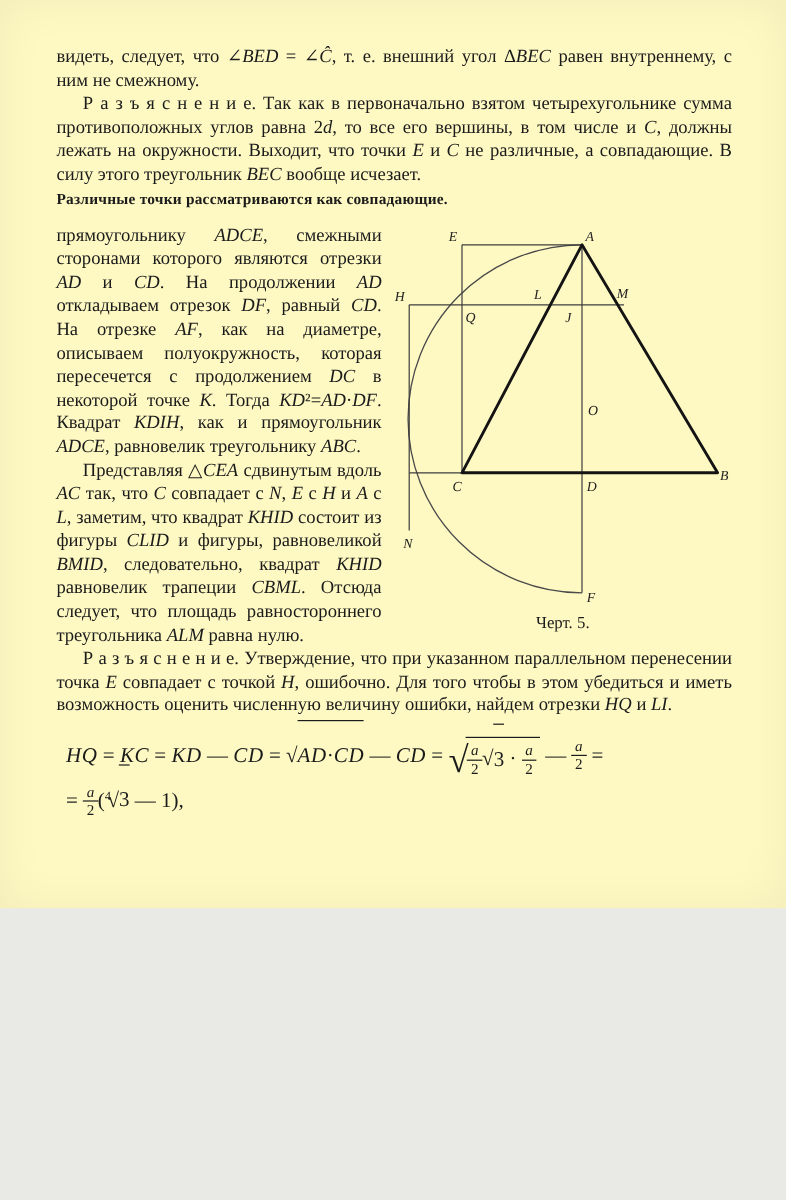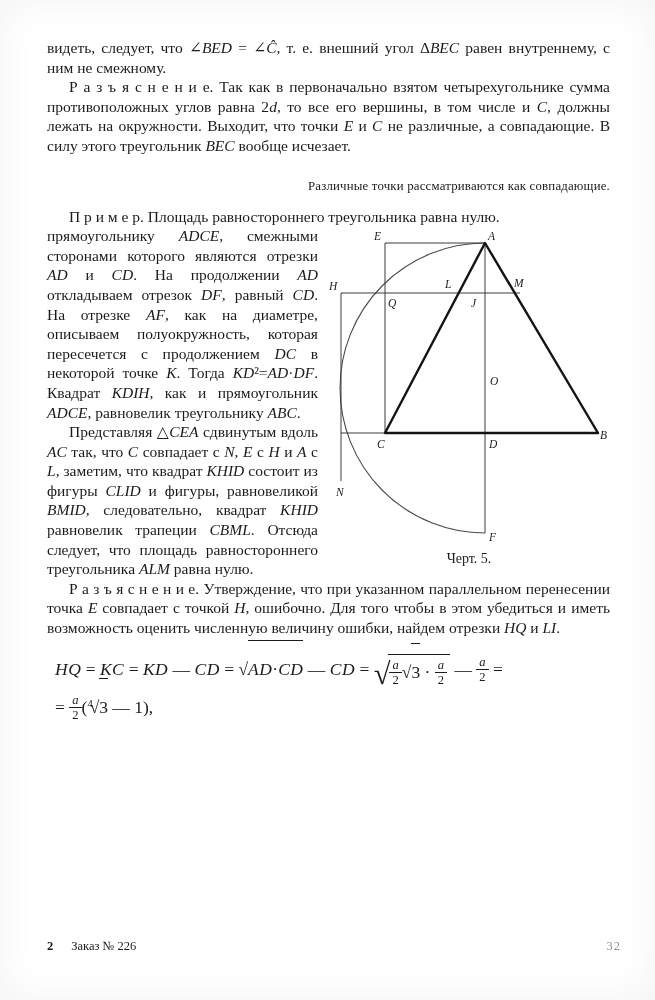--- a/index.html
+++ b/index.html
@@ -1,33 +1,33 @@
 <!DOCTYPE html>
 <html><head>
 <meta charset="utf-8">
 <style>
   html,body{margin:0;padding:0;background:#e9e9e6;}
   .page{
     position:relative;
-    width:655px;height:1000px;
-    background:#ffffff;
+    width:655px;height:757px;
+    background:#fef9c3;
     box-shadow:inset 0 0 40px rgba(0,0,0,0.05);
     overflow:hidden;
     font-family:"Liberation Serif","DejaVu Serif",serif;
     color:#1b1b1b;
   }
   .content{
     position:absolute;left:47px;top:38px;width:563px;
     font-size:15.5px;line-height:19.6px;text-align:justify;
   }
   p{margin:0;}
   .indent{text-indent:22px;}
   .section-heading{
-    text-align:right;font-weight:normal;font-size:12.8px;
-    letter-spacing:0.2px;margin:22px 0 13px 0;line-height:16px;
+    text-align:left;font-weight:bold;font-size:12.8px;
+    letter-spacing:0.2px;margin:2px 0 13px 0;line-height:16px;
   }
   .figure{
     float:right;width:282px;margin:2px 0 6px 10px;
   }
   .figure svg{display:block;}
   .fig-caption{
     text-align:center;font-size:14px;margin-top:6px;font-style:normal;
   }
   svg text{
     font-family:"Liberation Serif","DejaVu Serif",serif;
@@ -62,21 +62,20 @@
 
 <div class="page">
   <div class="content">
 
     <p>видеть, следует, что ∠<i>BED</i> = ∠<i>Ĉ</i>, т. е. внешний угол Δ<i>BEC</i> равен внутреннему, с ним не смежному.</p>
 
     <p class="indent">Р а з ъ я с н е н и е.  Так как в первоначально взятом четырехугольнике сумма противоположных углов равна 2<i>d</i>, то все его вершины, в том числе и <i>C</i>, должны лежать на окружности. Выходит, что точки <i>E</i> и <i>C</i> не различные, а совпадающие. В силу этого треугольник <i>BEC</i> вообще исчезает.</p>
 
     <div class="section-heading">Различные точки рассматриваются как совпадающие.</div>
 
-    <p class="indent">П р и м е р.  Площадь равностороннего треугольника равна нулю.</p>
 
 
     <div class="figure">
       <svg width="282" height="315" viewBox="0 0 282 315">
 
         <path d="M 157 15 A 145 145 0 0 0 157 305" fill="none" stroke="#4a4a4a" stroke-width="1.1"></path>
 
         <path d="M 57 15 L 157 15" fill="none" stroke="#3c3c3c" stroke-width="1"></path>
         <path d="M 57 15 L 57 205" fill="none" stroke="#3c3c3c" stroke-width="1"></path>
         <path d="M 13 65 L 192 65" fill="none" stroke="#3c3c3c" stroke-width="1"></path>

